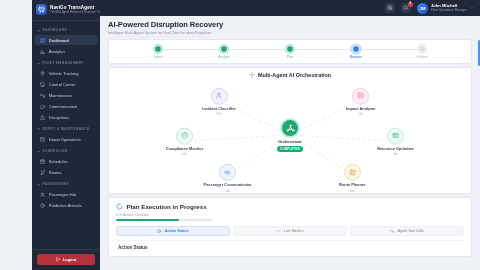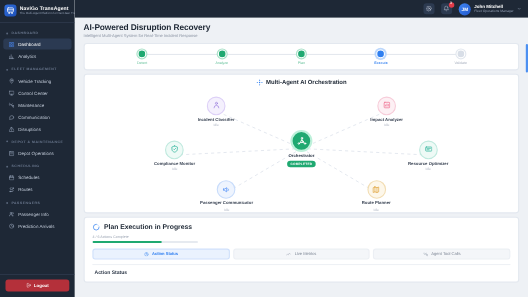--- a/index.html
+++ b/index.html
@@ -1,21 +1,21 @@
 <!DOCTYPE html>
 <html><head>
 <meta charset="utf-8">
 <style>
   * { box-sizing: border-box; margin: 0; padding: 0; }
   html, body {
     width: 480px; height: 270px; overflow: hidden;
     font-family: "Liberation Sans", sans-serif;
     background: #eef1f5;
   }
-  #app { position: relative; width: 480px; height: 270px; display: flex; }
+  #app { position: relative; width: 480px; height: 270px; display: flex; padding-left: 32px; }
 
   
   #sidebar {
     width: 68px; height: 270px; flex: 0 0 68px;
     background: #1e2836; color: #c3ccda;
     display: flex; flex-direction: column;
     position: relative; overflow: hidden;
   }
   .brand {
     display: flex; align-items: center; gap: 3px;

